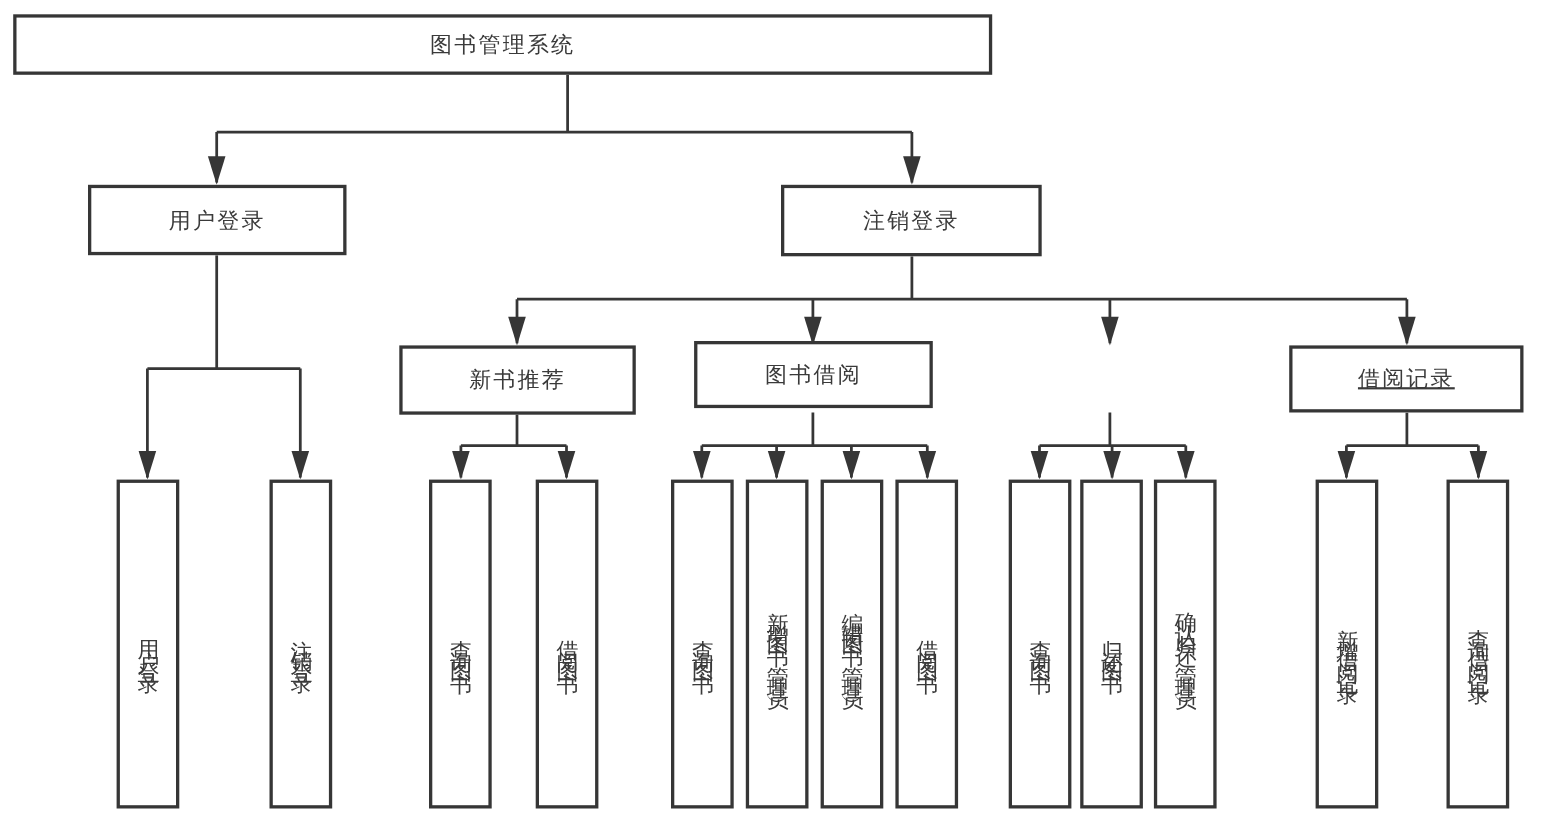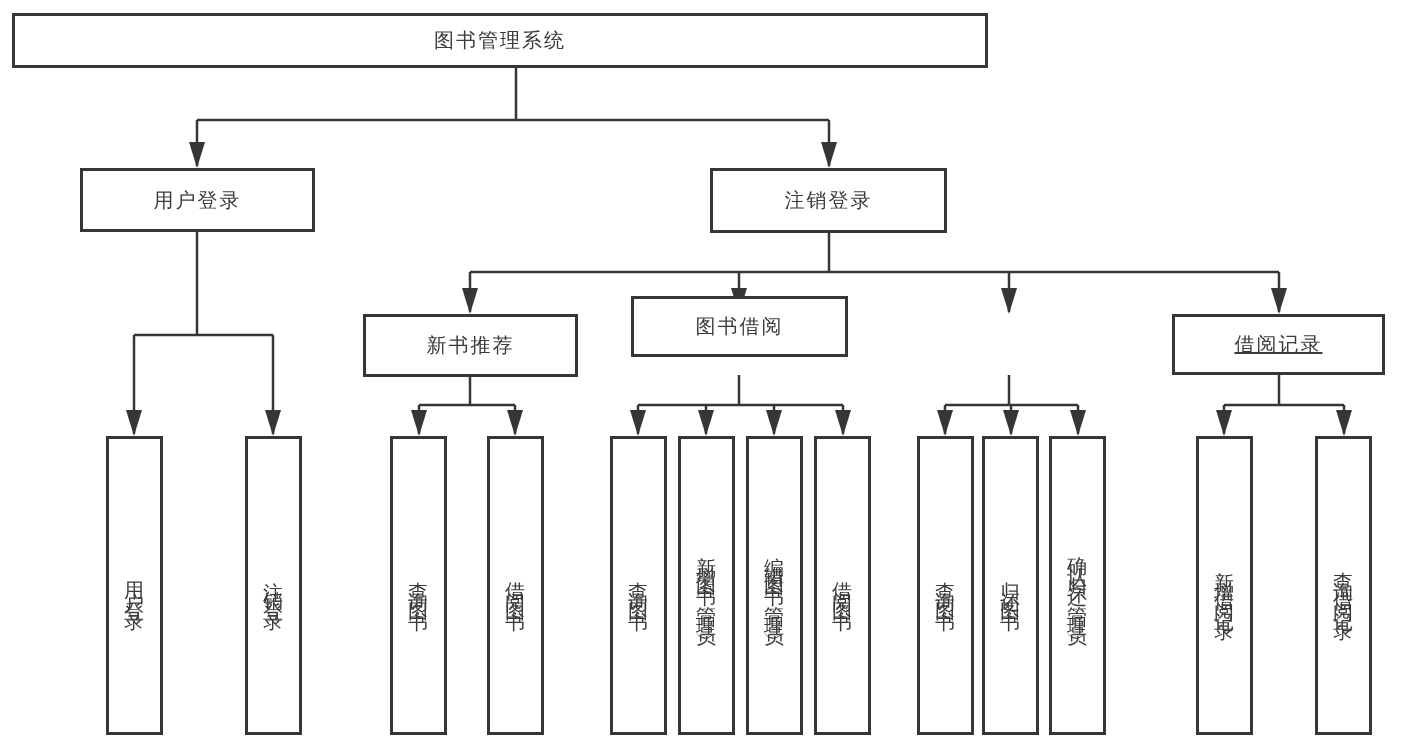--- a/index.html
+++ b/index.html
@@ -88,35 +88,35 @@
       <polygon points="766,410 782,410 774,436"></polygon>
       <polygon points="835,410 851,410 843,436"></polygon>
       <polygon points="937,410 953,410 945,436"></polygon>
       <polygon points="1003,410 1019,410 1011,436"></polygon>
       <polygon points="1070,410 1086,410 1078,436"></polygon>
       <polygon points="1216,410 1232,410 1224,436"></polygon>
       <polygon points="1336,410 1352,410 1344,436"></polygon>
     </g>
   </svg>
 
-  <div class="node h-node" style="left:12px; top:13px; width:976px; height:55px;">
+  <div class="node h-node" style="left:12px; top:13px; width:890px; height:55px;">
     <span>图书管理系统</span>
   </div>
 
   <div class="node h-node" style="left:80px; top:168px; width:235px; height:64px;">
     <span>用户登录</span>
   </div>
   <div class="node h-node" style="left:710px; top:168px; width:237px; height:65px;">
     <span>注销登录</span>
   </div>
 
   <div class="node h-node" style="left:363px; top:314px; width:215px; height:63px;">
     <span>新书推荐</span>
   </div>
-  <div class="node h-node" style="left:631px; top:296px; width:217px; height:61px;">
+  <div class="node h-node" style="left:631px; top:310px; width:217px; height:61px;">
     <span>图书借阅</span>
   </div>
   <div class="node h-node" style="left:1172px; top:314px; width:213px; height:61px;text-decoration:underline;">
     <span>借阅记录</span>
   </div>
 
   <div class="node leaf" style="left:106px;">
     <span>用户登录</span>
   </div>
   <div class="node leaf" style="left:245px;">

